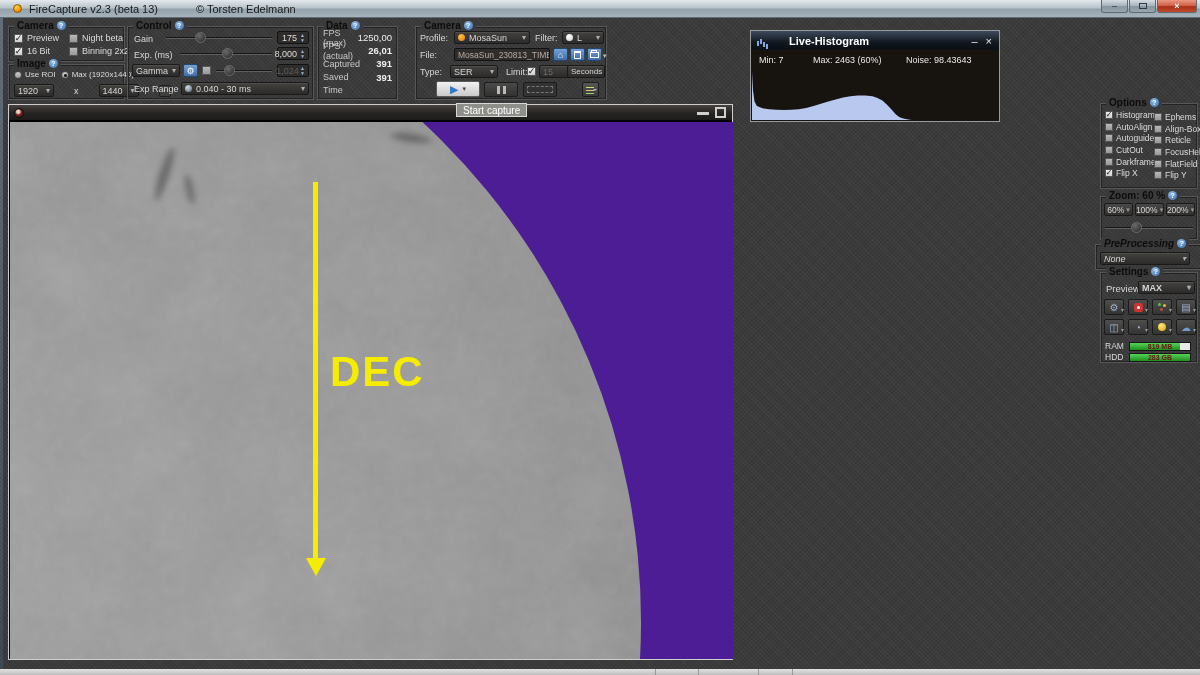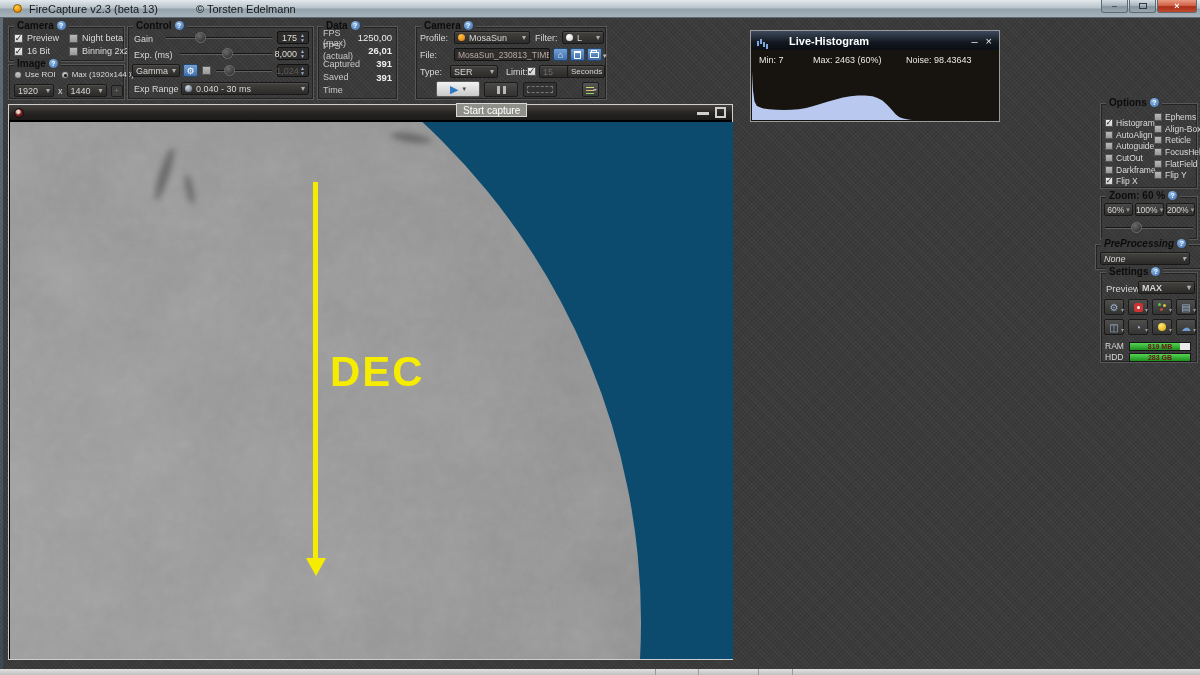--- a/index.html
+++ b/index.html
@@ -120,21 +120,21 @@
   
   #imgwin{position:absolute;left:8px;top:104px;width:725px;height:556px;border:1px solid #cfcfcf;background:#000;}
   #imgwin .ititle{height:16px;background:linear-gradient(#45413d,#262422 55%,#1d1b19);
     display:flex;align-items:center;border-bottom:1px solid #000;}
   .cam-icon{width:10px;height:10px;border-radius:50%;margin-left:5px;flex:none;
     background:radial-gradient(circle at 40% 35%, #e8d7c9 20%, #7a2020 45%, #35100e);border:1px solid #111;}
   #imgwin .ittext{font-size:11px;font-weight:bold;color:#efefef;margin-left:8px;white-space:nowrap;}
   #imgwin .ibtns{margin-left:auto;margin-right:6px;display:flex;align-items:center;gap:6px;}
   .ibtn-min{width:12px;height:4px;border-bottom:3px solid #cfcfcf;}
   .ibtn-max{width:11px;height:11px;border:2px solid #cfcfcf;background:transparent;}
-  #sunarea{position:absolute;left:1px;top:17px;width:723px;height:537px;overflow:hidden;background:#0c4a6e;}
+  #sunarea{position:absolute;left:1px;top:17px;width:723px;height:537px;overflow:hidden;background:#4c1d95;}
   #sundisc{position:absolute;left:-731px;top:-181px;width:1362px;height:1362px;border-radius:50%;overflow:hidden;
     background:radial-gradient(circle at 50% 46%, #9d9d9d 0%, #959595 55%, #8e8e8e 74%, #838383 86%, #6b6b6b 93%, #454545 97%, #141414 99.4%, #000 100%);}
   .filament{position:absolute;background:#3e3e3e;border-radius:50%;filter:blur(3px);opacity:.55;}
   #zoomlabel{position:absolute;left:9px;top:5px;font-size:11px;color:#9c9c9c;}
   #dec-line{position:absolute;left:303px;top:60px;width:5px;height:377px;background:#f6ec00;}
   #dec-head{position:absolute;left:296px;top:436px;width:0;height:0;
     border-left:10px solid transparent;border-right:10px solid transparent;border-top:18px solid #f6ec00;}
   #dec-text{position:absolute;left:320px;top:226px;font-size:42px;font-weight:bold;color:#f6ec00;letter-spacing:2px;}
   
   #tooltip{position:absolute;left:456px;top:103px;height:14px;padding:0 6px;background:#8f8f8a;
@@ -191,21 +191,21 @@
     <div class="gbox-title">
         <span>Image</span>
         <span class="qmark">?</span>
       </div>
     <div style="position:absolute;left:5px;top:5px;display:flex;align-items:center;gap:3px;">
       <span class="radio"></span>
       <span class="cb-label" style="font-size:8px;margin-left:0;">Use ROI</span>
       <span class="radio on" style="margin-left:2px;"></span>
       <span class="cb-label" style="font-size:8px;margin-left:0;">Max (1920x1440)</span>
     </div>
-    <div style="position:absolute;left:5px;top:19px;display:flex;align-items:center;gap:4px;text-align:center;">
+    <div style="position:absolute;left:5px;top:19px;display:flex;align-items:center;gap:20px;text-align:center;">
       <span class="combo" style="width:40px;">
           <span>1920</span>
         </span>
       <span class="cb-label" style="margin-left:0;">x</span>
       <span class="combo" style="width:40px;">
           <span>1440</span>
         </span>
       <span style="width:12px;height:12px;background:#3f3f3d;border:1px solid #1e1e1e;border-radius:2px;color:#777;font-size:8px;display:flex;align-items:center;justify-content:center;">+</span>
     </div>
   </div>
@@ -353,21 +353,21 @@
     <svg id="histplot" width="246" height="54">
       <polygon id="hist-poly" points="0,54 0.0,5.4 1.0,24.3 2.5,35.6 4.9,40.0 9.8,42.1 17.2,43.2 24.6,43.7 32.0,44.0 39.4,43.7 46.7,43.2 54.1,41.9 61.5,40.0 68.9,37.8 76.3,35.6 83.6,33.5 91.0,31.6 98.4,30.2 105.8,29.4 113.2,29.4 120.5,30.2 125.5,31.9 130.4,34.6 135.3,38.9 140.2,44.3 143.9,48.6 147.6,51.3 151.3,52.6 156.2,53.4 159.9,54.0 246,54" fill="#b9c8ef"></polygon>
     </svg>
   </div>
 
   <div class="gbox" style="left:1100px;top:103px;width:98px;height:86px;">
     <div class="gbox-title">
         <span>Options</span>
         <span class="qmark">?</span>
       </div>
-    <div style="position:absolute;left:4px;top:13px;width:48px;">
+    <div style="position:absolute;left:4px;top:5px;width:48px;">
       <div class="optrow">
           <span class="cb on"></span>
           <span class="cb-label">Histogram</span>
         </div>
       <div class="optrow">
           <span class="cb off"></span>
           <span class="cb-label">AutoAlign</span>
         </div>
       <div class="optrow">
           <span class="cb off"></span>

